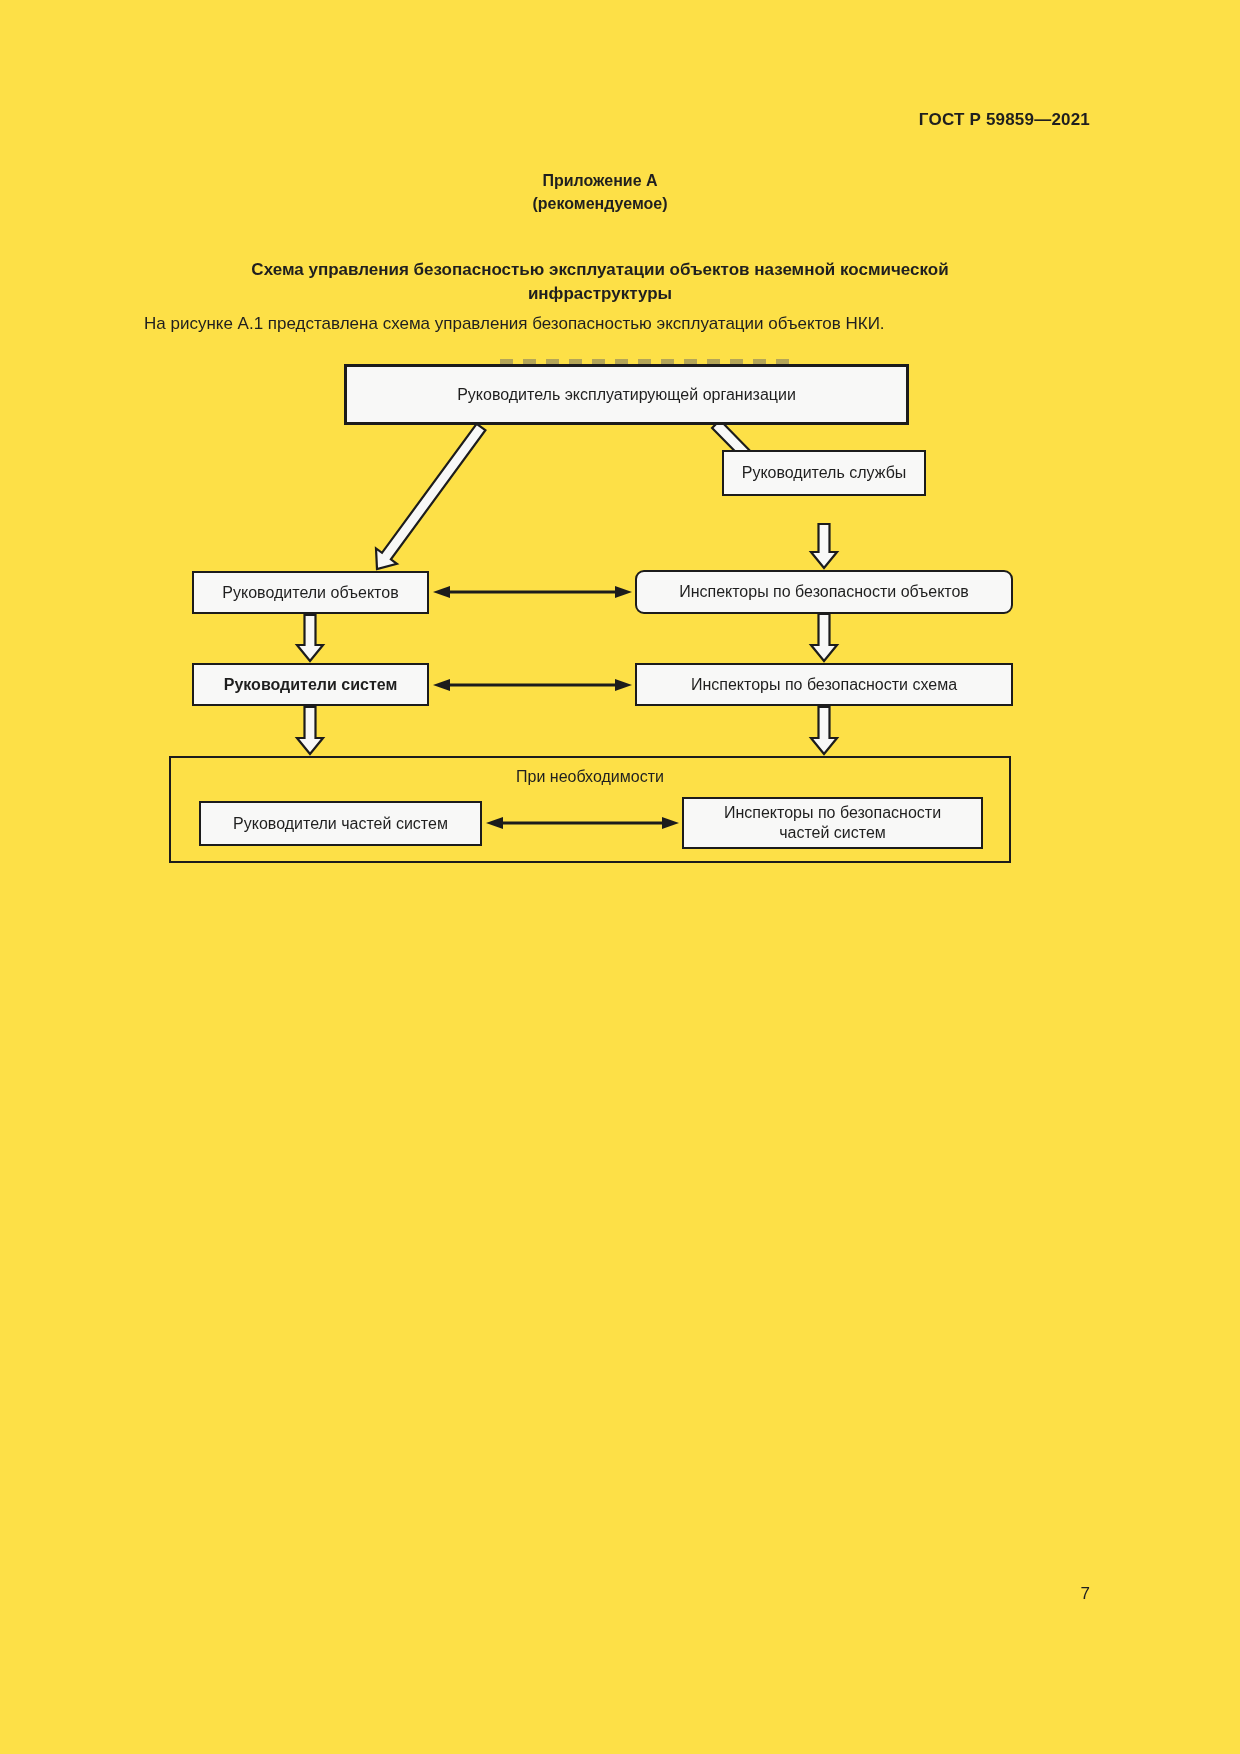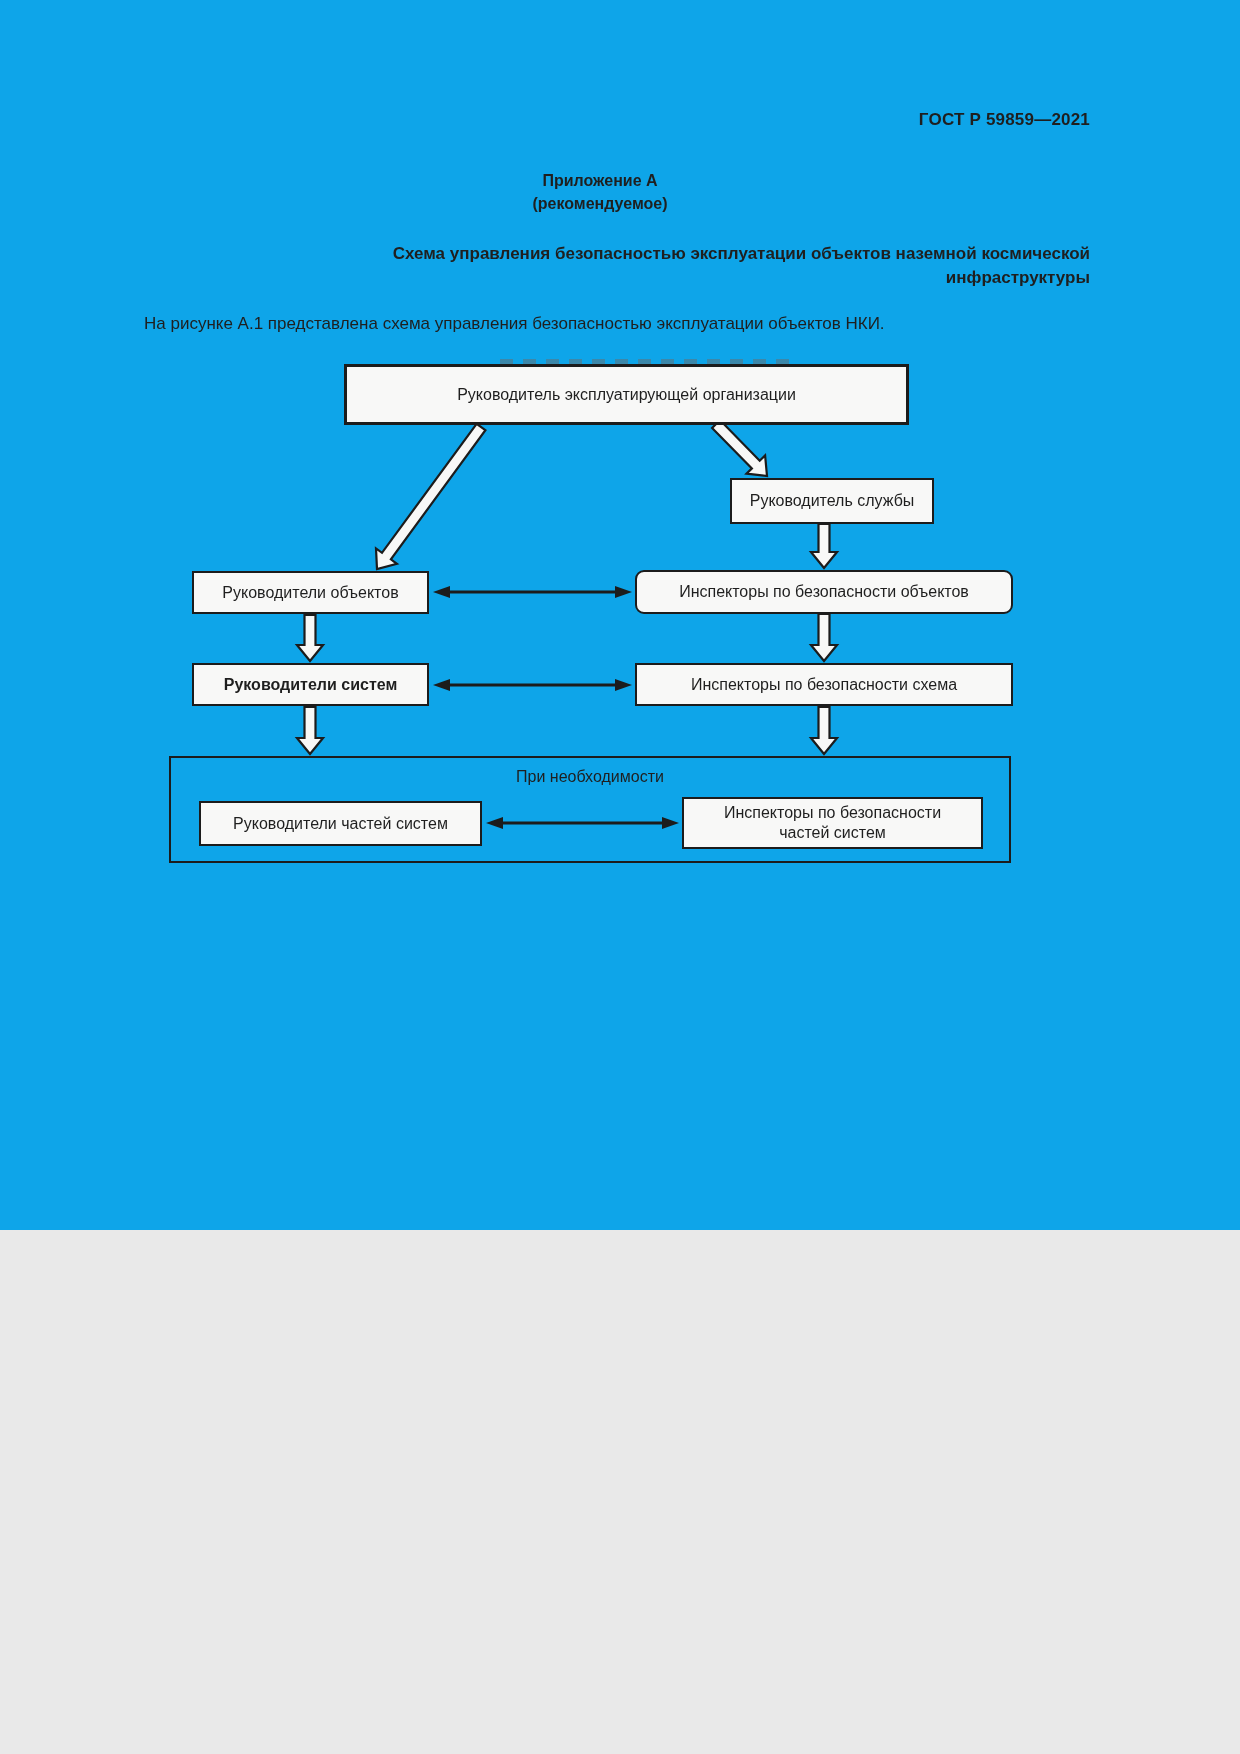--- a/index.html
+++ b/index.html
@@ -1,34 +1,34 @@
 <!DOCTYPE html>
 <html><head>
 <meta charset="utf-8">
 <style>
   html,body{margin:0;padding:0;background:#e9e9e9;}
   .page{
     position:relative;
-    width:1240px;height:1230px;
+    width:1240px;height:1754px;
     margin:0 auto;
-    background:#0ea5e9;
+    background:#fde047;
     font-family:"Liberation Sans", sans-serif;
     color:#1f1f1f;
     overflow:hidden;
   }
   .hdr{
     position:absolute;top:110px;right:150px;
     font-size:17px;font-weight:bold;letter-spacing:.2px;
   }
   .centered{position:absolute;left:110px;right:150px;text-align:center;}
   .app-label{top:172px;font-size:16px;font-weight:bold;}
   .app-sub{top:195px;font-size:16px;font-weight:bold;}
   .doc-title{
     top:242px;font-size:17px;font-weight:bold;
-    line-height:24px;white-space:pre-line;margin:0;text-align:right;
+    line-height:24px;white-space:pre-line;margin:16px;
   }
   .intro{
     position:absolute;left:110px;right:150px;top:314px;
     font-size:17px;text-indent:34px;margin:0;
   }
   .arrow-layer{position:absolute;left:0;top:0;pointer-events:none;}
   .hollow-arrow{fill:#f8f8f7;stroke:#1c1c1c;stroke-width:2.2;stroke-linejoin:miter;}
   .double-arrow line{stroke:#1c1c1c;stroke-width:2.8;}
   .double-arrow polygon{fill:#1c1c1c;stroke:none;}
   .node{
@@ -92,21 +92,21 @@
         <g class="double-arrow">
           <line x1="500" y1="823" x2="665" y2="823"></line>
           <polygon points="486,823 503,817 503,829"></polygon>
           <polygon points="679,823 662,817 662,829"></polygon>
         </g>
       </svg>
 
     <div class="node node-top" style="left:304px;top:364px;width:565px;height:61px;">Руководитель эксплуатирующей организации</div>
     <div class="scan-artifact" style="left:500px;top:359px;width:290px;"></div>
 
-    <div class="node" style="left:722px;top:478px;width:204px;height:46px;margin-left:8px;">Руководитель службы</div>
+    <div class="node" style="left:722px;top:450px;width:204px;height:46px;">Руководитель службы</div>
 
     <div class="node" style="left:192px;top:571px;width:237px;height:43px;">Руководители объектов</div>
 
     <div class="node" style="left:635px;top:570px;width:378px;height:44px;border-radius:9px;">Инспекторы по безопасности объектов</div>
 
     <div class="node" style="left:192px;top:663px;width:237px;height:43px;font-weight:bold;">Руководители систем</div>
 
     <div class="node" style="left:635px;top:663px;width:378px;height:43px;">Инспекторы по безопасности схема</div>
 
     <div class="group-box" style="left:169px;top:756px;width:842px;height:107px;"></div>

